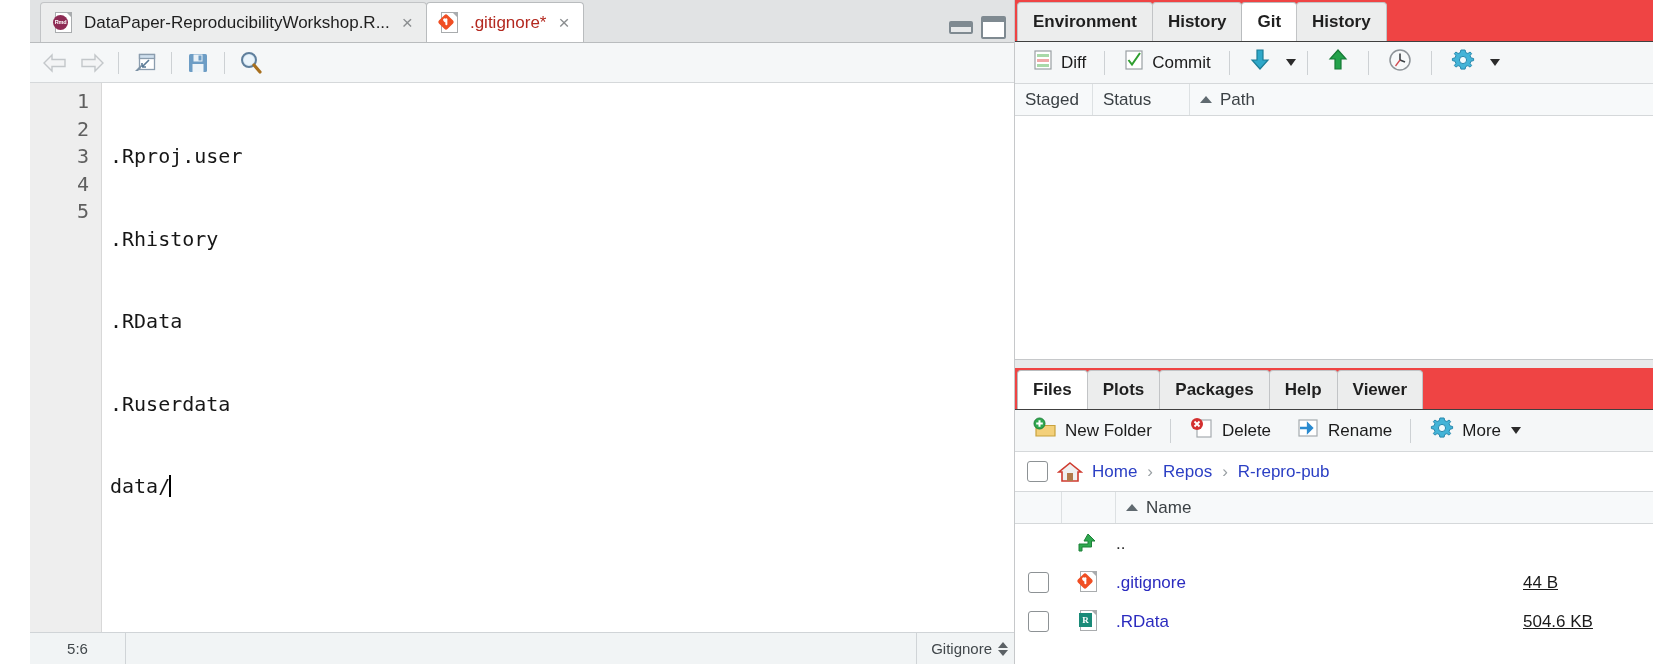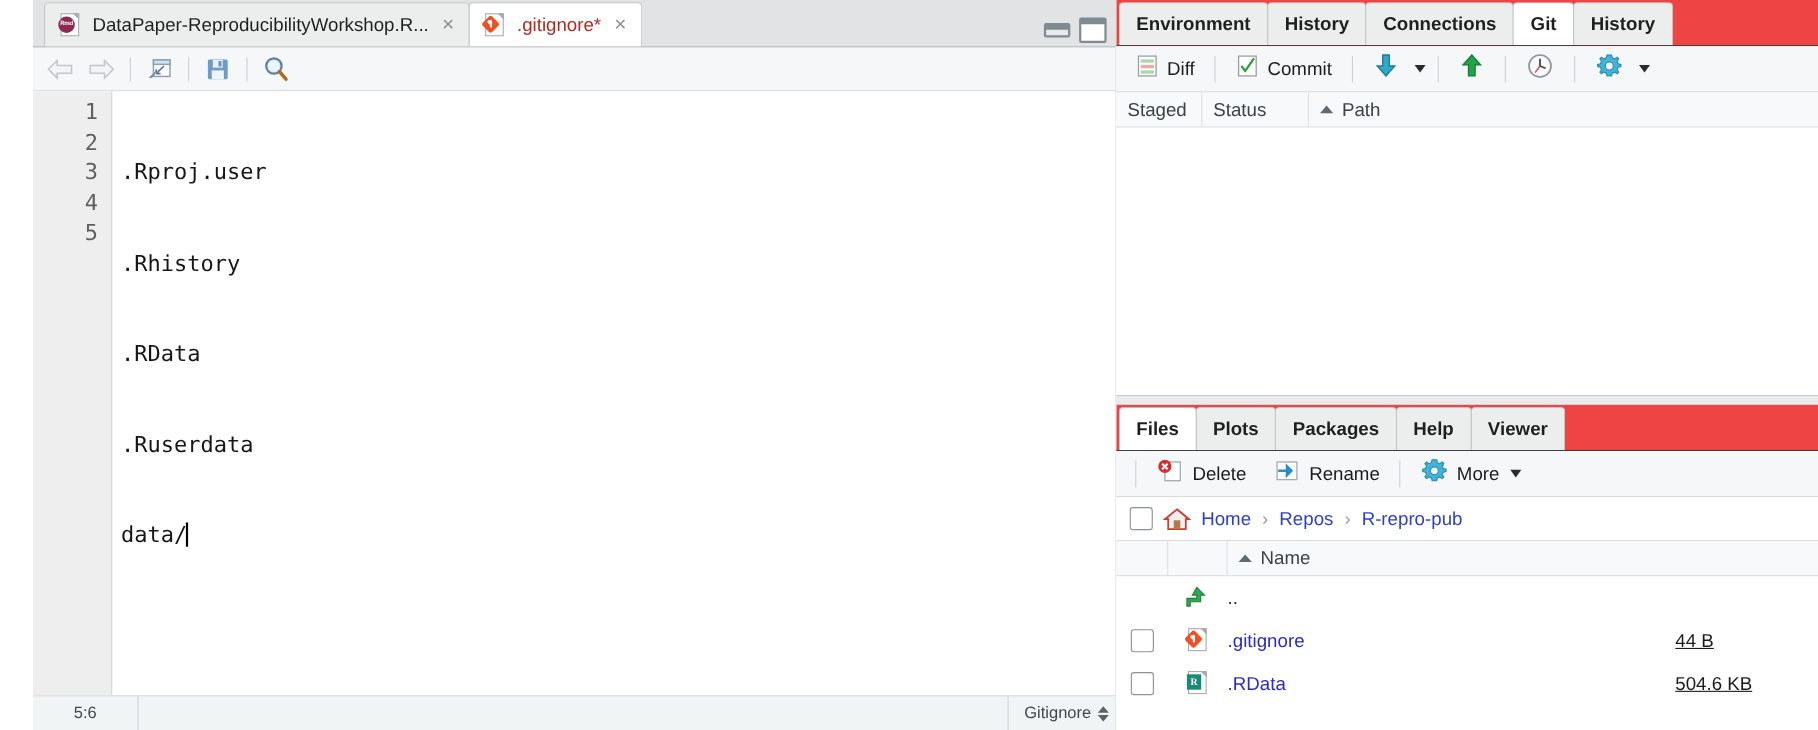--- a/index.html
+++ b/index.html
@@ -377,23 +377,20 @@
   <div class="right-col">
 
     <div class="panel git-panel">
       <div class="panel-tabs">
         <div class="ptab">
             <span>Environment</span>
           </div>
         <div class="ptab">
             <span>History</span>
           </div>
-        <div class="ptab">
-            <span>Connections</span>
-          </div>
         <div class="ptab active">
             <span>Git</span>
           </div>
         <div class="ptab">
             <span>History</span>
           </div>
       </div>
 
       <div class="panel-toolbar">
         <span class="ptb-item">
@@ -488,20 +485,30 @@
           </div>
         <div class="ptab">
             <span>Help</span>
           </div>
         <div class="ptab">
             <span>Viewer</span>
           </div>
       </div>
 
       <div class="panel-toolbar">
+        <span class="ptb-item">
+          <span>
+            <svg width="26" height="24" viewBox="0 0 26 24">
+              <path d="M4 7 L11 7 L13 9.5 L23 9.5 L23 20 L4 20 Z" fill="#f3d07a" stroke="#c8a23d" stroke-width="1.2"></path>
+              <circle cx="7.5" cy="7.5" r="5.5" fill="#2fa84f" stroke="#1d8038" stroke-width="1"></circle>
+              <path d="M7.5 4.2 L7.5 10.8 M4.2 7.5 L10.8 7.5" stroke="#ffffff" stroke-width="2"></path>
+            </svg>
+          </span>
+          <span>New Folder</span>
+        </span>
         <span class="ptb-sep"></span>
         <span class="ptb-item">
           <span>
             <svg width="26" height="24" viewBox="0 0 26 24">
               <rect x="8" y="4" width="14" height="17" fill="#ffffff" stroke="#a5abaf" stroke-width="1.2"></rect>
               <circle cx="8" cy="8" r="6" fill="#d32f2f"></circle>
               <path d="M5.5 5.5 L10.5 10.5 M10.5 5.5 L5.5 10.5" stroke="#ffffff" stroke-width="1.9"></path>
             </svg>
           </span>
           <span>Delete</span>

